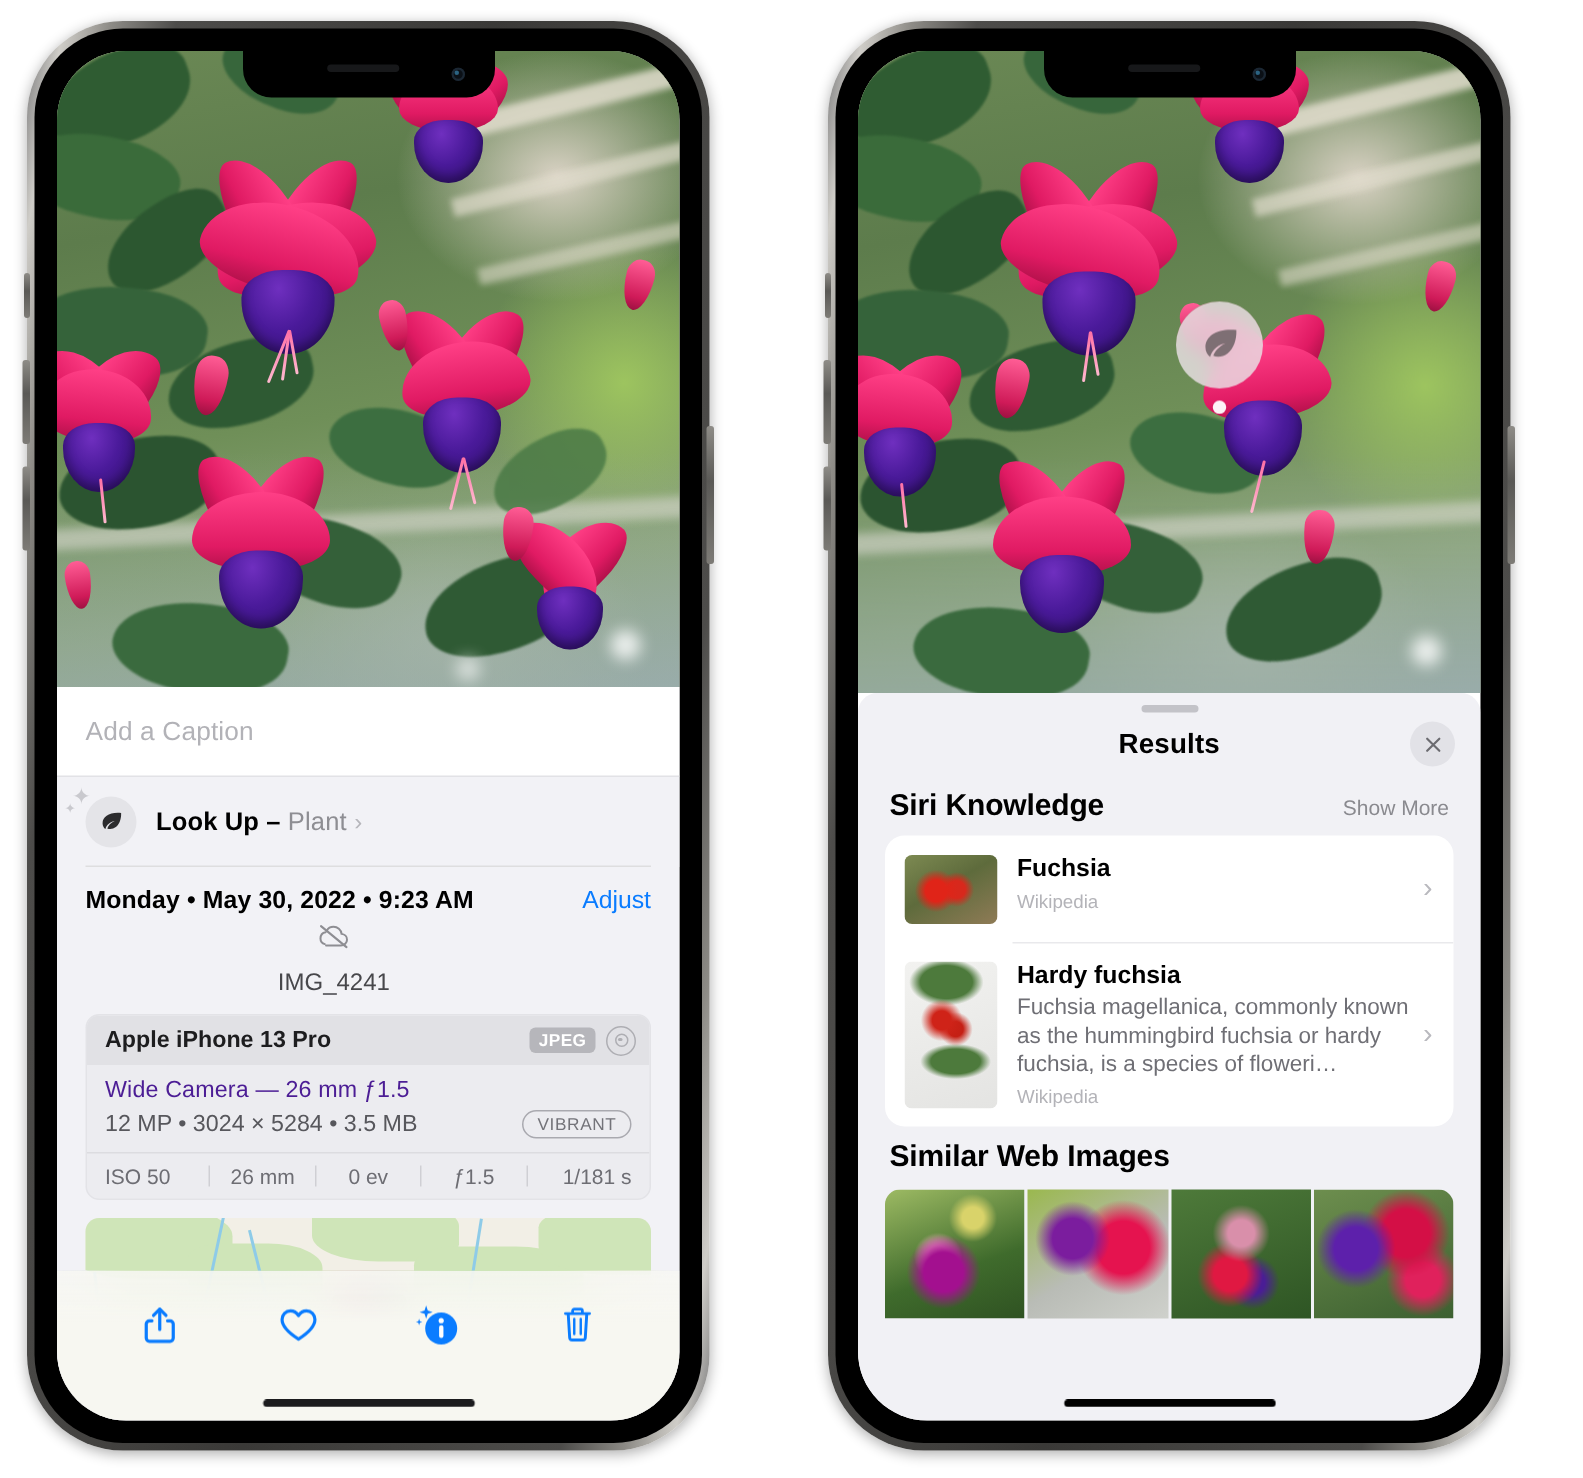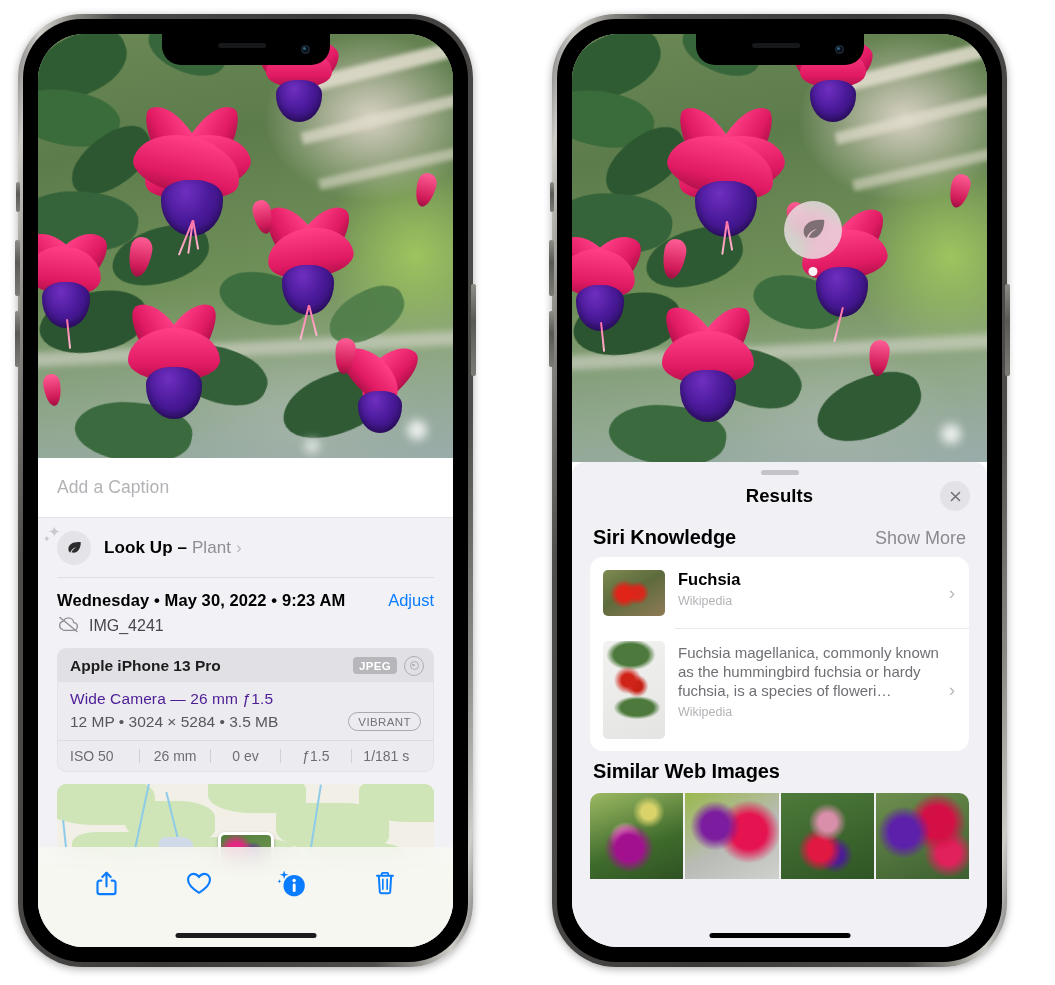--- a/index.html
+++ b/index.html
@@ -139,21 +139,21 @@
   .spark { position:absolute; color:#c9c9ce; font-size:13px; line-height:1; }
   .spark.s1 { left:-9px; top:-7px; font-size:15px; }
   .spark.s2 { left:-14px; top:4px; font-size:9px; }
   .lookup-text { margin-left:13px; font-size:17px; color:#000; font-weight:700; letter-spacing:.1px; }
   .lookup-text .sub { font-weight:400; color:#8e8e93; }
   .chev { margin-left:5px; color:#b6b6bb; font-size:16px; font-weight:400; }
 
   .meta-row { padding: 13px 19px 0 19px; display:flex; align-items:flex-start; }
   .meta-left { flex:1 1 auto; }
   .meta-date { font-size:16.5px; font-weight:700; color:#000; letter-spacing:.1px; }
-  .meta-name { font-size:16px; color:#47474b; display:flex; align-items:center; gap:9px; margin-top:5px; }
+  .meta-name { font-size:16px; color:#47474b; display:flex; align-items:center; gap:9px; margin-top:5px;flex-direction:column; }
   .adjust { font-size:16.5px; color:#0a7cff; }
 
   .exif-card {
     margin: 11px 19px 0 19px;
     background:#ececf0; border-radius:9px; overflow:hidden;
     border:1px solid #e3e3e7;
   }
   .exif-head {
     background:#e1e1e5; height:33px; display:flex; align-items:center;
     padding: 0 9px 0 12px; gap:7px;
@@ -177,21 +177,21 @@
   .pill-vibrant {
     border:1px solid #a9a9af; color:#737379; font-size:11.5px;
     padding:2.5px 9px; border-radius:11px; letter-spacing:.4px;
   }
   .exif-foot {
     border-top:1px solid #dcdce0; display:flex; align-items:center;
     height:31px; padding: 0 12px; font-size:14px; color:#6d6d73;
   }
   .exif-foot .cell { flex:1 1 0; text-align:center; }
   .exif-foot .cell:first-child { text-align:left; }
-  .exif-foot .cell:last-child  { }
+  .exif-foot .cell:last-child  { text-align:right; }
   .exif-foot .bar { width:1px; height:14px; background:#cfcfd4; }
 
   
   .map-card {
     margin: 12px 19px 0 19px; height:120px; border-radius:9px; overflow:hidden; position:relative;
     background:#f2efe6;
   }
   .map-green { position:absolute; background:#cfe5b8; border-radius:26% 40% 30% 45%; }
   .map-road  { position:absolute; background:#8ecbe8; }
   .map-pin {
@@ -229,21 +229,21 @@
   .grabber { width:38px; height:5px; border-radius:3px; background:#c3c3c8; margin: 8px auto 0 auto; }
   .res-head { position:relative; height:42px; display:flex; align-items:center; justify-content:center; }
   .res-title { font-size:18.5px; font-weight:700; color:#000; letter-spacing:.1px; }
   .close-btn {
     position:absolute; right:17px; top:50%; transform:translateY(-50%);
     width:30px;height:30px;border-radius:50%;background:#e2e2e7;
     display:flex;align-items:center;justify-content:center;
   }
   .sec-head { display:flex; align-items:baseline; padding: 9px 21px 8px 21px; }
   .sec-title { flex:1 1 auto; font-size:20px; font-weight:700; color:#000; letter-spacing:-.1px; }
-  .sec-action { font-size:18px; color:#8a8a8f; }
+  .sec-action { font-size:14px; color:#8a8a8f; }
 
   .kn-card { margin: 0 18px; background:#fff; border-radius:13px; overflow:hidden; }
   .kn-item { display:flex; padding: 13px 14px 12px 13px; position:relative; align-items:flex-start; }
   .kn-item + .kn-item::before {
     content:""; position:absolute; left:85px; right:0; top:0; height:1px; background:#e9e9ec;
   }
   .kn-thumb { flex:0 0 auto; width:62px; border-radius:5px; overflow:hidden; }
   .kn-thumb.t1 { height:46px;
     background: radial-gradient(circle at 34% 52%, #e02418 0 15%, rgba(224,36,24,0) 30%),
                 radial-gradient(circle at 56% 50%, #d8281c 0 14%, rgba(216,40,28,0) 28%),
@@ -405,21 +405,21 @@
                 <path d="M21 4C11 3 4.5 7 4.5 13.2c0 2.2 1 4 2.4 5.1l.1.1c.3-1.6 1.4-3.6 3.3-5.1 1.7-1.3 3.6-2 5-2.2-1.6.7-3.2 1.8-4.5 3.2-1 1.1-1.7 2.3-2.1 3.4 2.2 1 5.2.6 7.6-1.2C19.5 14 21.2 9.3 21 4z" fill="#2c2c2e"></path>
               </svg>
             </div>
             <div class="lookup-text">
               <span>Look Up</span><span> – </span><span class="sub">Plant</span><span class="chev">›</span>
             </div>
           </div>
 
           <div class="meta-row">
             <div class="meta-left">
-              <div class="meta-date">Wednesday • May 30, 2022 • 9:23 AM</div>
+              <div class="meta-date">Monday • May 30, 2022 • 9:23 AM</div>
               <div class="meta-name">
                 <span>
                   <svg viewBox="0 0 26 20" width="23" height="18" aria-hidden="true">
                     <path d="M7.2 17.2h11.2c2.6 0 4.6-2 4.6-4.4 0-2.3-1.8-4.2-4.1-4.4-.4-3-3-5.3-6.1-5.3-2.2 0-4.1 1.1-5.2 2.9" fill="none" stroke="#8e8e93" stroke-width="1.5" stroke-linecap="round"></path>
                     <path d="M6.9 7.1C4.6 7.5 3 9.4 3 11.8c0 2.1 1.4 3.8 3.3 4.3" fill="none" stroke="#8e8e93" stroke-width="1.5" stroke-linecap="round"></path>
                     <path d="M3.4 2.6 22.6 18.4" stroke="#8e8e93" stroke-width="1.6" stroke-linecap="round"></path>
                   </svg>
                 </span>
                 <span>IMG_4241</span>
               </div>
@@ -614,20 +614,21 @@
               <div class="kn-thumb t1"></div>
               <div class="kn-txt">
                 <div class="kn-title">Fuchsia</div>
                 <div class="kn-src">Wikipedia</div>
               </div>
               <div class="kn-chev">›</div>
             </div>
             <div class="kn-item">
               <div class="kn-thumb t2"></div>
               <div class="kn-txt">
+                <div class="kn-title">Hardy fuchsia</div>
                 <div class="kn-desc">Fuchsia magellanica, commonly known as the hummingbird fuchsia or hardy fuchsia, is a species of floweri…</div>
                 <div class="kn-src">Wikipedia</div>
               </div>
               <div class="kn-chev">›</div>
             </div>
           </div>
 
           <div class="sec-head">
             <span class="sec-title">Similar Web Images</span>
           </div>

